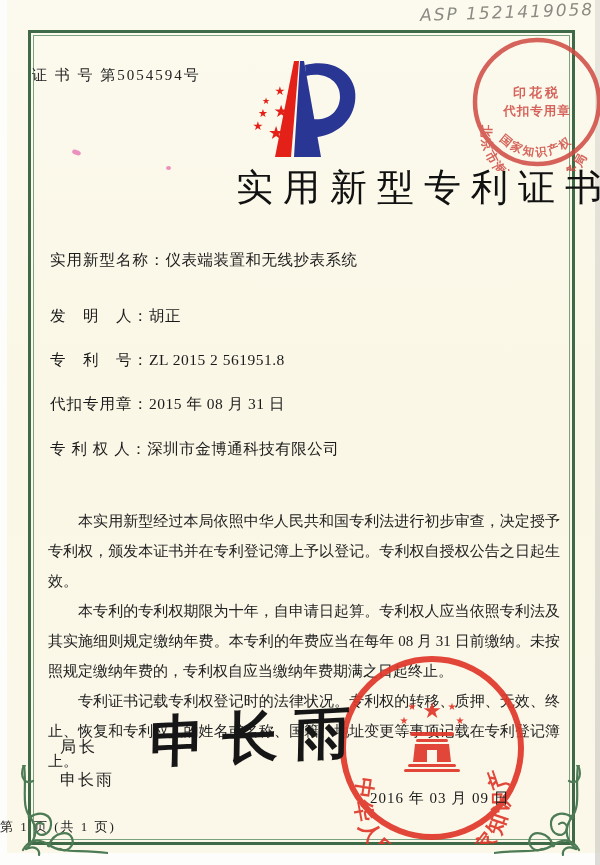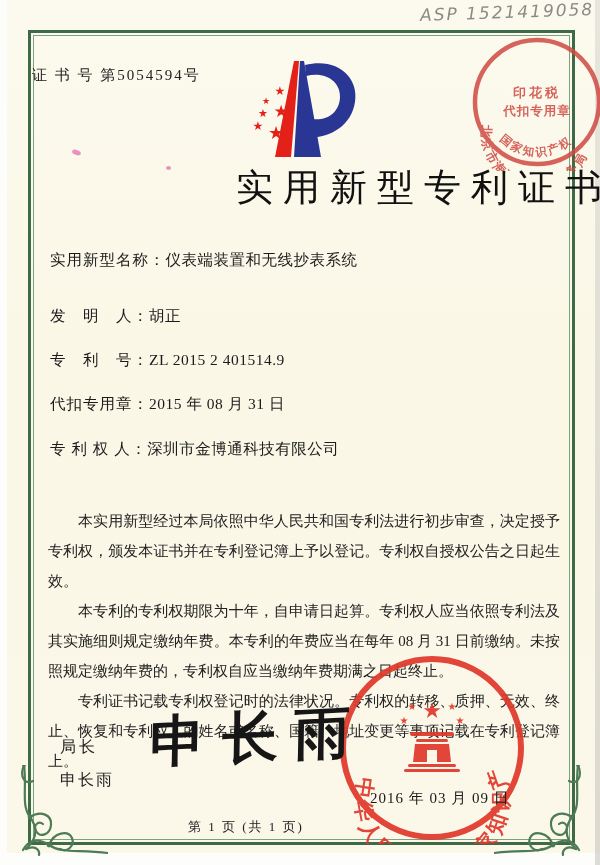--- a/index.html
+++ b/index.html
@@ -40,21 +40,21 @@
   
   .signer{position:absolute;left:60px;top:737px;font-size:16px;letter-spacing:3px;color:#222;z-index:4;}
   .signer .name{margin-top:12px;letter-spacing:2px;}
   .signature{position:absolute;left:150px;top:700px;font-size:56px;font-weight:600;
     letter-spacing:16px;color:#161616;transform:rotate(-3deg) skewX(-4deg);z-index:4;white-space:nowrap;}
   
   .seal{position:absolute;left:336px;top:652px;width:192px;height:192px;z-index:2;opacity:.93;}
   .seal-date{position:absolute;left:370px;top:789px;font-size:15px;letter-spacing:1px;color:#1a1a1a;z-index:5;white-space:nowrap;}
   .tax-stamp{position:absolute;left:468px;top:33px;width:138px;height:138px;z-index:6;opacity:.85;}
   
-  .page-footer{position:absolute;left:0;top:818px;width:492px;text-align:center;
+  .page-footer{position:absolute;left:0;top:818px;width:492px;text-align:left;
     font-size:13px;letter-spacing:2px;color:#222;}
 </style>
 </head>
 <body>
 
 <div class="page">
 
   <div class="scan-left"></div>
   <div class="scan-bottom"></div>
   <div class="scan-right"></div>
@@ -116,21 +116,21 @@
 
   <div class="doc-title">实用新型专利证书</div>
 
   <div class="field f0">
     <span class="lab">实用新型名称：</span><span>仪表端装置和无线抄表系统</span>
   </div>
   <div class="field f1">
     <span class="lab">发　明　人：</span><span>胡正</span>
   </div>
   <div class="field f2">
-    <span class="lab">专　利　号：</span><span>ZL 2015 2 401514.9</span>
+    <span class="lab">专　利　号：</span><span>ZL 2015 2 561951.8</span>
   </div>
   <div class="field f3">
     <span class="lab">代扣专用章：</span><span>2015 年 08 月 31 日</span>
   </div>
   <div class="field f4">
     <span class="lab">专 利 权 人：</span><span>深圳市金博通科技有限公司</span>
   </div>
 
   <div class="body-text">
     <p>本实用新型经过本局依照中华人民共和国专利法进行初步审查，决定授予专利权，颁发本证书并在专利登记簿上予以登记。专利权自授权公告之日起生效。</p>

